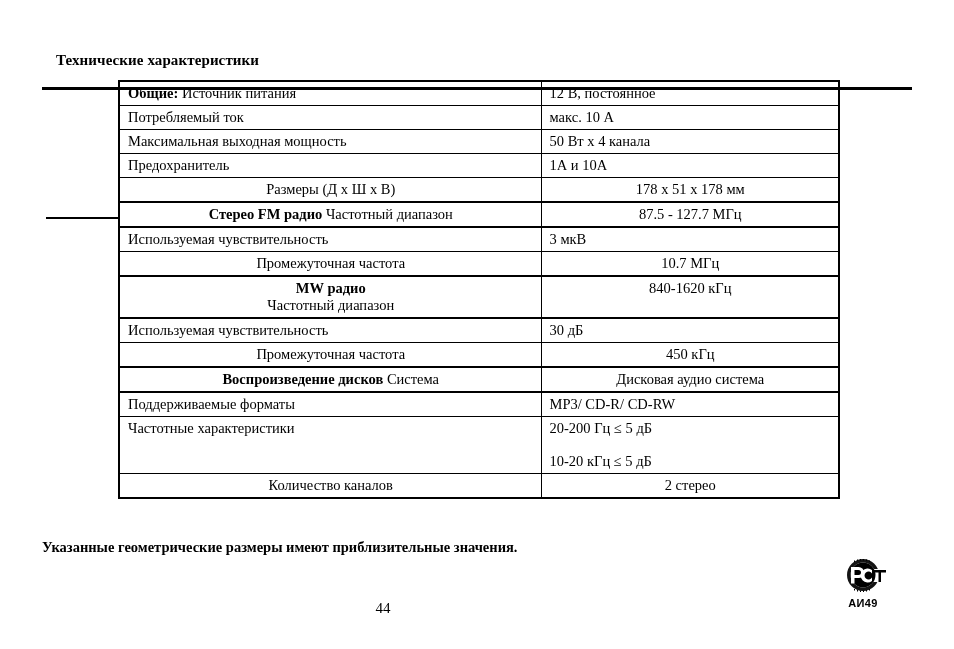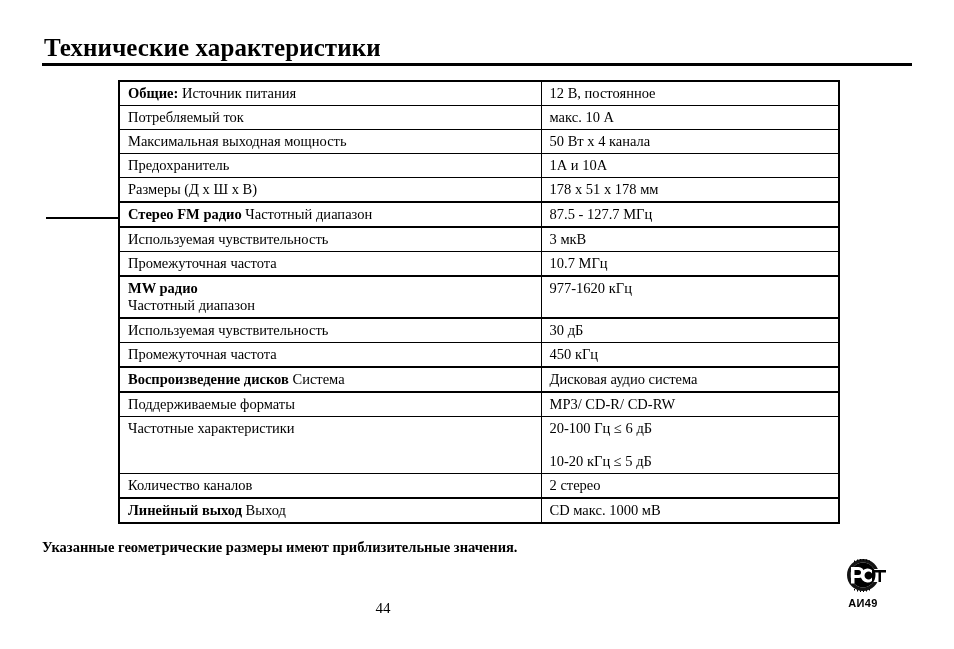--- a/index.html
+++ b/index.html
@@ -22,25 +22,25 @@
   }
 
   
   .title-block {
     position: absolute;
     left: 42px;
     top: 36px;
     width: 870px;
   }
   .page-title {
-    font-size: 25px;
+    font-size: 15px;
     font-weight: bold;
     letter-spacing: 0.1px;
     line-height: 24px;
-    margin: 0;
+    margin: 12px;
     padding: 0 0 3px 2px;
   }
   .title-rule {
     width: 870px;
     height: 3px;
     background: #000;
   }
 
   
   .margin-rule {
@@ -63,21 +63,21 @@
     font-size: 14.5px;
   }
   .spec-table td {
     border: 1px solid #000;
     padding: 3px 7px 3px 8px;
     vertical-align: top;
     line-height: 17px;
   }
   .spec-table col.c-label { width: 422px; }
   .spec-table col.c-value { width: 298px; }
-  .spec-table tr.thick-bottom > td { border-bottom: 2.5px solid #000; }
+  .spec-table tr.thick-bottom > td { border-bottom: 2.5px solid #000; text-align: center; }
   .spec-table tr.first-row > td { border-top: 2.5px solid #000; }
 
   .spec-table td.lead { border-left: 2.5px solid #000; }
   .spec-table td.tail { border-right: 2.5px solid #000; }
 
   b, .b { font-weight: bold; }
 
   .cell-line { display: block; }
   .cell-line.spaced { margin-top: 16px; }
 
@@ -177,52 +177,48 @@
       </tr>
       <tr class="thick-bottom">
         <td class="lead"><b></b><span>Промежуточная частота</span></td>
         <td class="tail">10.7 МГц</td>
       </tr>
       <tr class="thick-bottom">
         <td class="lead two-line">
             <b class="cell-line">MW радио</b>
             <span class="cell-line">Частотный диапазон</span>
           </td>
-        <td class="tail value-low">977-1620 кГц</td>
+        <td class="tail value-low">840-1620 кГц</td>
       </tr>
       <tr>
         <td class="lead"><b></b><span>Используемая чувствительность</span></td>
         <td class="tail">30 дБ</td>
       </tr>
       <tr class="thick-bottom">
         <td class="lead"><b></b><span>Промежуточная частота</span></td>
         <td class="tail">450 кГц</td>
       </tr>
       <tr class="thick-bottom">
         <td class="lead"><b>Воспроизведение дисков</b><span> Система</span></td>
         <td class="tail">Дисковая аудио система</td>
       </tr>
       <tr>
         <td class="lead"><b></b><span>Поддерживаемые форматы</span></td>
         <td class="tail">MP3/ CD-R/ CD-RW</td>
       </tr>
       <tr>
         <td class="lead label-tall"><b></b><span>Частотные характеристики</span></td>
         <td class="tail">
-            <span class="cell-line">20-100 Гц ≤ 6 дБ</span>
+            <span class="cell-line">20-200 Гц ≤ 5 дБ</span>
             <span class="cell-line spaced">10-20 кГц ≤ 5 дБ</span>
           </td>
       </tr>
       <tr class="thick-bottom">
         <td class="lead"><b></b><span>Количество каналов</span></td>
         <td class="tail">2 стерео</td>
-      </tr>
-      <tr class="thick-bottom">
-        <td class="lead label-tall"><b>Линейный выход</b><span> Выход</span></td>
-        <td class="tail value-low">CD макс. 1000 мВ</td>
       </tr>
     </tbody>
   </table>
 
   <div class="footer-note">
     <span class="nline">Указанные геометрические размеры имеют приблизительные значения.</span>
   </div>
 
   <div class="cert-mark">
     <svg class="cert-logo" viewBox="0 0 108 80">

